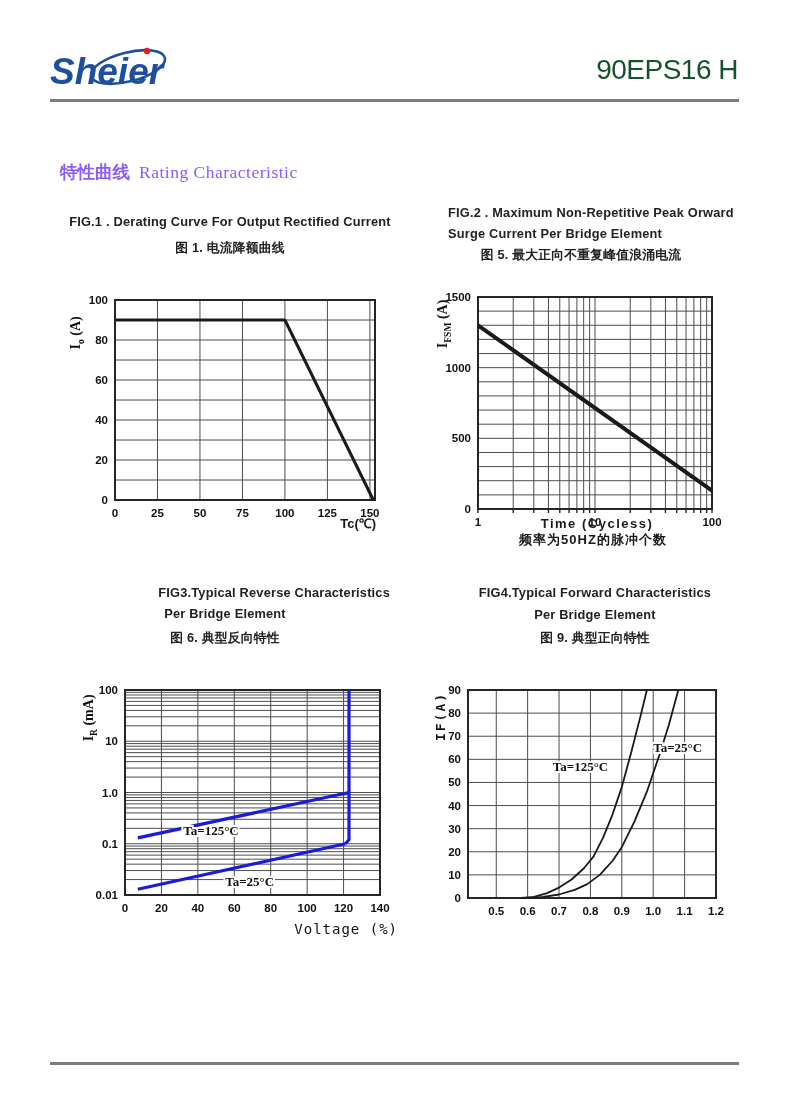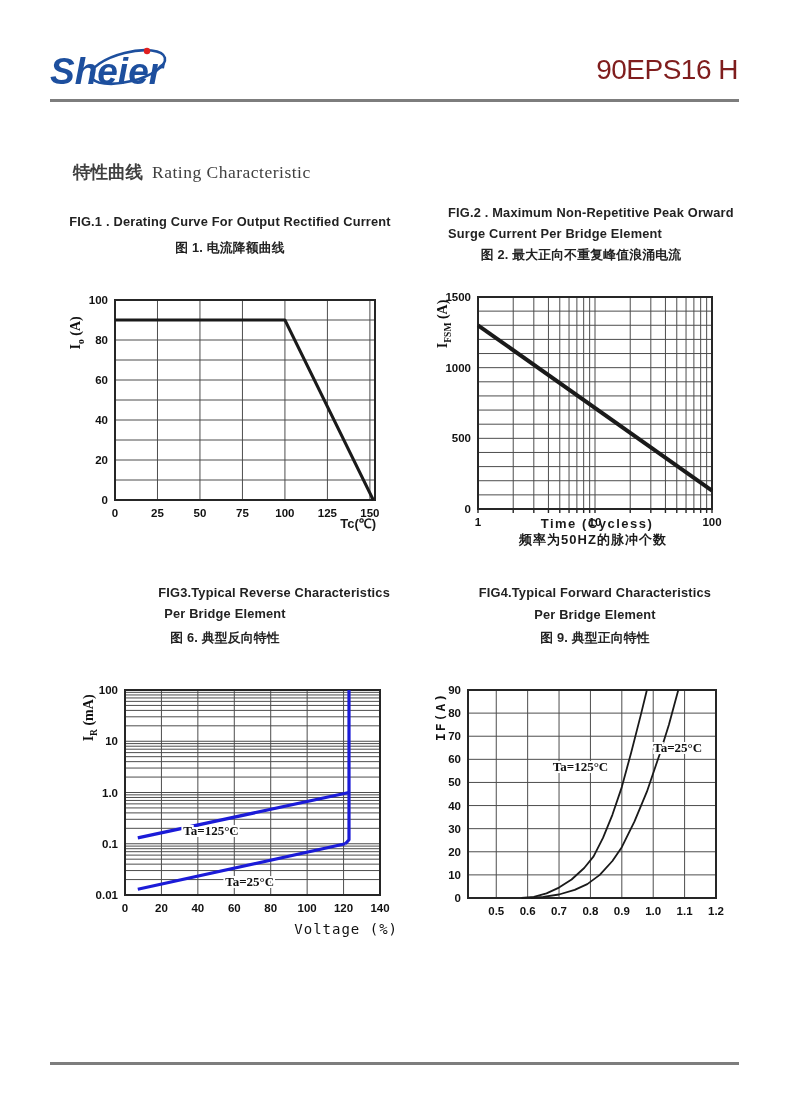--- a/index.html
+++ b/index.html
@@ -4,26 +4,26 @@
 <style>
   html,body{margin:0;padding:0;}
   body{
     width:790px;height:1117px;position:relative;background:#ffffff;
     font-family:"Liberation Sans",sans-serif;color:#1a1a1a;overflow:hidden;
   }
   .abs{position:absolute;}
   
   .logo{left:46px;top:42px;}
   .part-number{left:560px;top:54px;width:178px;text-align:right;
-    font-size:28px;letter-spacing:-0.5px;color:#7f1d1d;font-family:"Liberation Sans",sans-serif;}
+    font-size:28px;letter-spacing:-0.5px;color:#14532d;font-family:"Liberation Sans",sans-serif;}
   .rule{left:50px;width:689px;height:3px;background:#7d7d7d;}
   .rule.header-rule{top:99px;}
   .rule.footer-rule{top:1062px;}
   
-  .section-title{left:60px;top:160px;font-family:"Liberation Serif",serif;font-size:17.5px;color:#404040;margin-left:13px;}
+  .section-title{left:60px;top:160px;font-family:"Liberation Serif",serif;font-size:17.5px;color:#8b5cf6;}
   .section-title .zh{font-weight:700;}
   .section-title .en{margin-left:9px;letter-spacing:0.5px;}
   
   .figtitle{font-size:12.8px;font-weight:600;color:#222;letter-spacing:0.2px;}
   .f1t1{left:60px;top:214px;width:340px;text-align:center;}
   .f1t2{left:60px;top:240px;width:340px;text-align:center;}
   .f2t1{left:448px;top:205px;width:300px;text-align:left;}
   .f2t2{left:448px;top:226px;width:300px;text-align:left;}
   .f2t3{left:448px;top:247px;width:266px;text-align:center;}
   .f3t1{left:60px;top:585px;width:330px;text-align:right;}
@@ -112,21 +112,21 @@
     <text x="48" y="136" text-anchor="end" class="tick">40</text>
     <text x="48" y="96" text-anchor="end" class="tick">60</text>
     <text x="48" y="56" text-anchor="end" class="tick">80</text>
     <text x="48" y="16" text-anchor="end" class="tick">100</text>
   </svg>
 <div class="abs vlabel f1yl"><span>I</span><sub>o</sub><span> (A)</span></div>
 <div class="abs f1xc">Tc(℃)</div>
 
 <div class="abs figtitle f2t1">FIG.2 . Maximum  Non-Repetitive Peak  Orward</div>
 <div class="abs figtitle f2t2">Surge  Current  Per  Bridge  Element</div>
-<div class="abs figtitle f2t3">图 2.   最大正向不重复峰值浪涌电流</div>
+<div class="abs figtitle f2t3">图 5.   最大正向不重复峰值浪涌电流</div>
 <svg class="abs chart chart-fig2" width="296" height="264">
     <line x1="48" y1="12" x2="48" y2="224" class="grid"></line>
     <line x1="83.2205094926858" y1="12" x2="83.2205094926858" y2="224" class="grid"></line>
     <line x1="103.8231868022005" y1="12" x2="103.8231868022005" y2="224" class="grid"></line>
     <line x1="118.4410189853716" y1="12" x2="118.4410189853716" y2="224" class="grid"></line>
     <line x1="129.77949050731422" y1="12" x2="129.77949050731422" y2="224" class="grid"></line>
     <line x1="139.0436962948863" y1="12" x2="139.0436962948863" y2="224" class="grid"></line>
     <line x1="146.87647068166805" y1="12" x2="146.87647068166805" y2="224" class="grid"></line>
     <line x1="153.6615284780574" y1="12" x2="153.6615284780574" y2="224" class="grid"></line>
     <line x1="159.646373604401" y1="12" x2="159.646373604401" y2="224" class="grid"></line>

